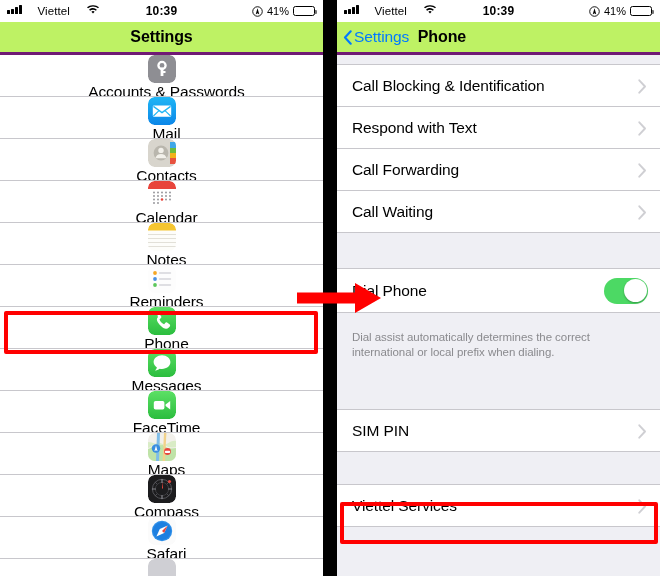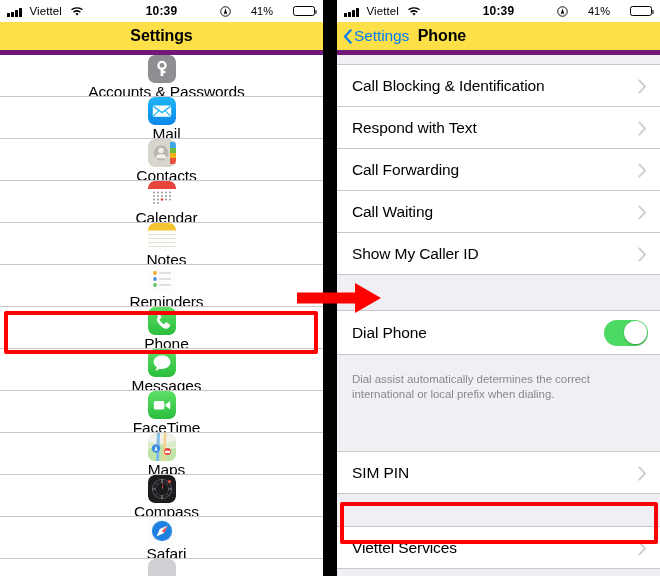--- a/index.html
+++ b/index.html
@@ -18,40 +18,40 @@
   .panel-left  { left:0;   width:323px; }
   .panel-right { left:337px; width:323px; }
   .divider { position:absolute; left:323px; top:0; width:14px; height:576px; background:#000; }
 
   
   .statusbar {
     position:relative; height:22px; background:#fff;
     display:flex; align-items:center; padding:0 8px 0 7px;
     font-size:11.5px; font-weight:bold; color:#000;
   }
-  .sb-left { display:flex; align-items:flex-end; gap:8px; }
+  .sb-left { display:flex; align-items:flex-start; gap:16px; }
   .bars { display:flex; align-items:flex-end; gap:1.5px; height:9px; }
   .bars i { display:block; width:2.5px; background:#000; border-radius:.5px; }
   .bars i:nth-child(1){height:4px;} .bars i:nth-child(2){height:5.5px;}
   .bars i:nth-child(3){height:7px;} .bars i:nth-child(4){height:9px;}
   .carrier { font-weight:normal; font-size:11.5px; letter-spacing:.1px; }
   .wifi { width:12px; height:10px; position:relative; margin-left:1px; }
   .wifi svg { display:block; }
   .sb-center { position:absolute; left:0; right:0; text-align:center; font-size:12px; font-weight:bold; letter-spacing:.2px; pointer-events:none; }
-  .sb-right { margin-left:auto; display:flex; align-items:center; gap:20px; z-index:2; }
+  .sb-right { margin-left:auto; display:flex; align-items:center; gap:4px; z-index:2; }
   .loc-icon { width:11px; height:11px; }
   .batt-pct { font-size:11px; font-weight:normal; }
   .batt { width:22px; height:10.5px; border:1px solid #000; border-radius:2.5px; position:relative; padding:1px; }
   .batt .fill { height:100%; width:41%; background:#000; border-radius:1px; }
   .batt::after { content:""; position:absolute; right:-3px; top:3px; width:1.6px; height:4px; background:#000; border-radius:0 1px 1px 0; opacity:.55; }
 
   
   .navbar {
-    position:relative; height:33px; background:#fde047;
-    border-bottom:5px solid #701a75;
+    position:relative; height:33px; background:#bef264;
+    border-bottom:3px solid #701a75;
     display:flex; align-items:center;
   }
   .nav-title { position:absolute; left:0; right:0; text-align:center; font-size:16px; font-weight:bold; color:#000; letter-spacing:-.1px; }
   .nav-back { display:flex; align-items:center; gap:2px; padding-left:6px; color:#007aff; font-size:15.5px; z-index:2; cursor:pointer; }
   .nav-back .chev { width:9px; height:15px; }
   .nav-back-label { letter-spacing:-.1px; }
   .navbar-right .nav-title { left:25%; right:auto; width:auto; }
 
   
   .scroll { position:relative; background:#efeff4; height:521px; }
@@ -468,27 +468,20 @@
               </svg></span>
           <span class="sep"></span>
         </div>
         <div class="row plain">
           <span class="row-label">Call Waiting</span>
           <span class="chev-r"><svg viewBox="0 0 9 15" width="9" height="15">
                 <path d="M1.3 1.3 7 7.5l-5.7 6.2" fill="none" stroke="#c7c7cc" stroke-width="1.9" stroke-linecap="round" stroke-linejoin="round"></path>
               </svg></span>
           <span class="sep"></span>
         </div>
-        <div class="row plain">
-          <span class="row-label">Show My Caller ID</span>
-          <span class="chev-r"><svg viewBox="0 0 9 15" width="9" height="15">
-                <path d="M1.3 1.3 7 7.5l-5.7 6.2" fill="none" stroke="#c7c7cc" stroke-width="1.9" stroke-linecap="round" stroke-linejoin="round"></path>
-              </svg></span>
-          <span class="sep"></span>
-        </div>
       </div>
 
       <div class="gap gap-bot-line" style="height:36px;"></div>
 
       <div class="group">
         <div class="row plain" style="height:43px;">
           <span class="row-label">Dial Phone</span>
           <span class="toggle">
               <span class="knob"></span>
             </span>

